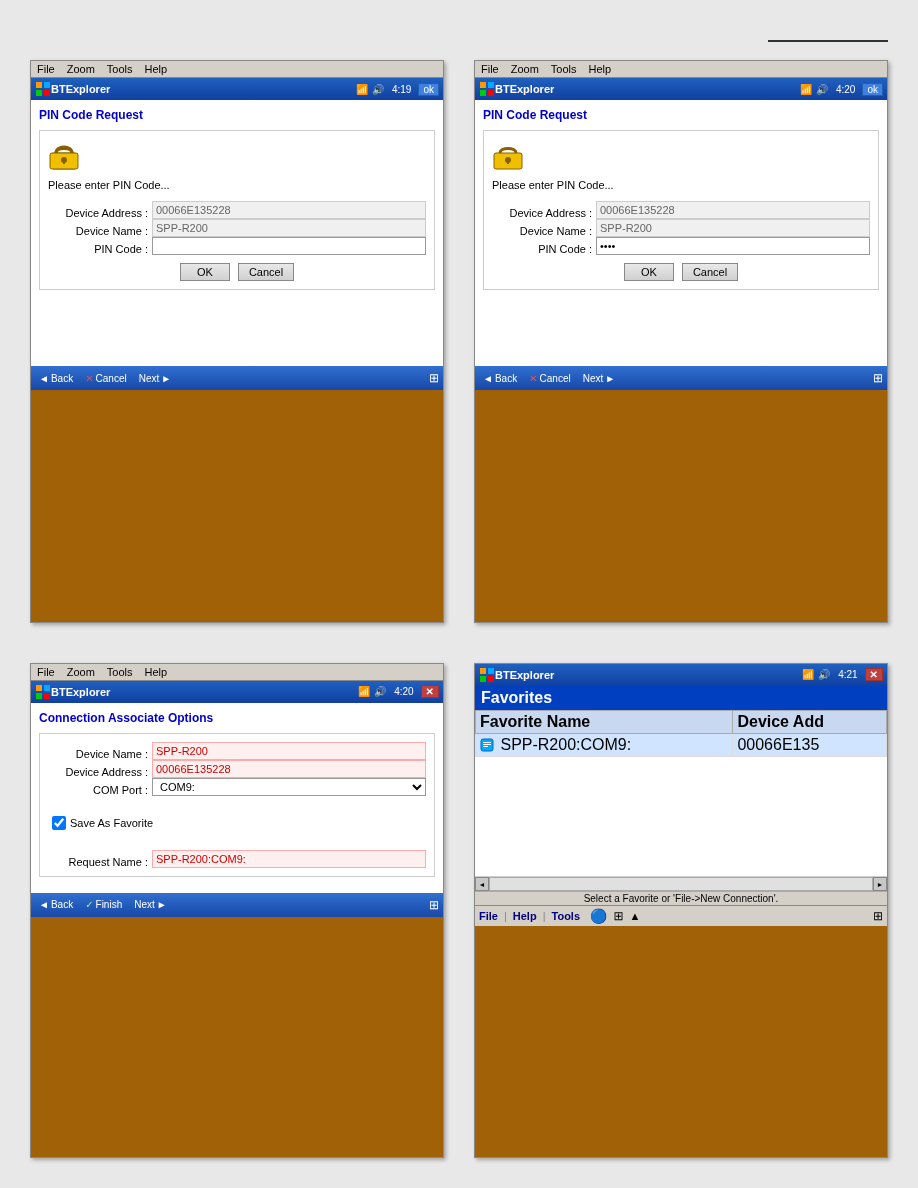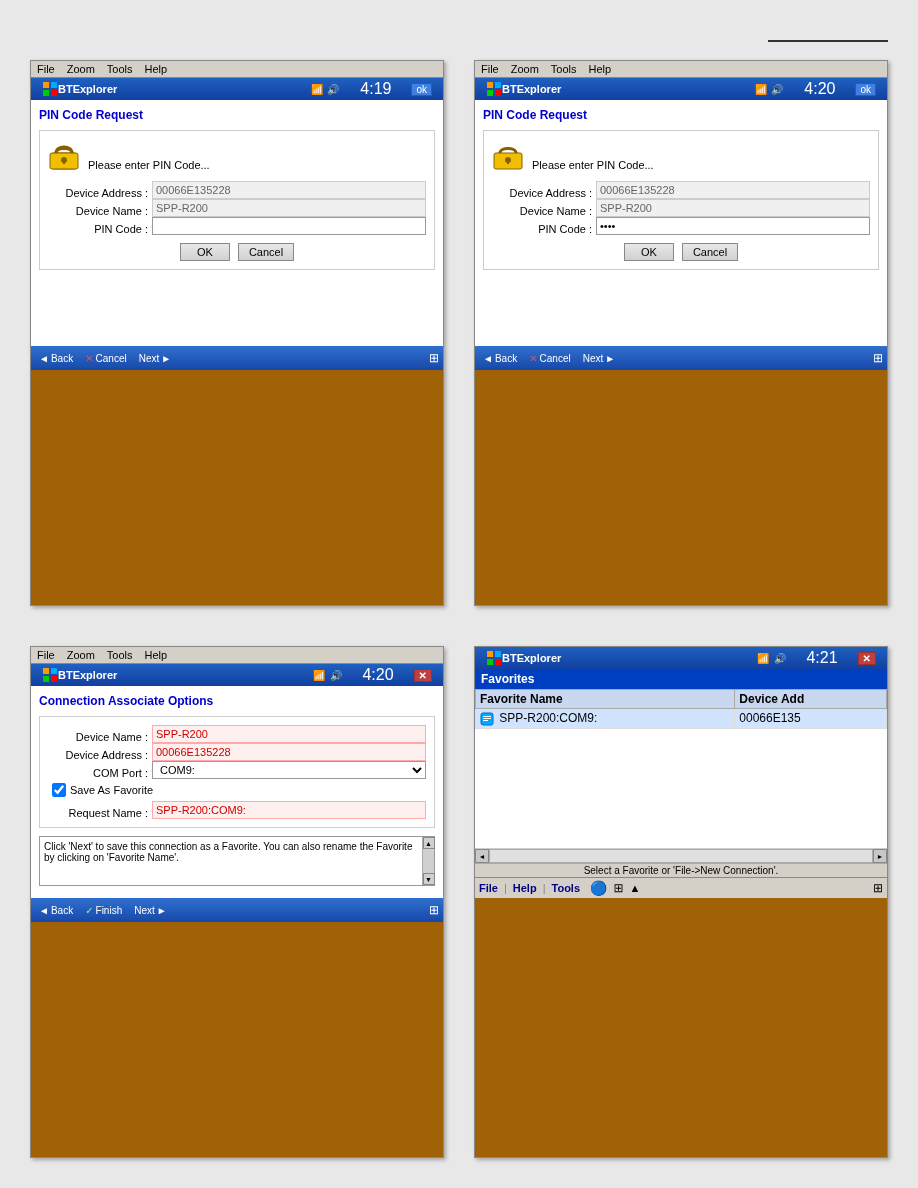--- a/index.html
+++ b/index.html
@@ -53,37 +53,37 @@
       cursor: pointer;
       color: #000;
     }
 
     
     .title-bar {
       background: linear-gradient(to bottom, #2060c0, #1040a0);
       color: #fff;
       display: flex;
       align-items: center;
-      padding: 2px 11px;
+      padding: 2px 4px;
       height: 22px;
     }
     .title-bar-text {
       flex: 1;
       font-size: 11px;
       font-weight: bold;
     }
     .title-bar-icons {
       display: flex;
       align-items: center;
       gap: 4px;
       font-size: 10px;
     }
     .title-bar-time {
-      font-size: 16px;
-      margin: 0 16px;
+      font-size: 10px;
+      margin: 0 3px;
     }
     .title-bar-ok {
       background: #4080e0;
       color: #fff;
       border: 1px solid #2060b0;
       font-size: 10px;
       padding: 0 4px;
       cursor: pointer;
     }
     .title-bar-close {
@@ -112,23 +112,24 @@
 
     
     .dialog-area {
       border: 1px solid #ccc;
       background: #fff;
       padding: 8px;
       margin-bottom: 8px;
     }
     .dialog-header {
       display: flex;
-      align-items: flex-end;
+      align-items: flex-start;
       gap: 8px;
       margin-bottom: 10px;
+      flex-direction: column;
     }
     .dialog-text {
       font-size: 11px;
     }
 
     
     .form-row {
       display: flex;
       align-items: flex-end;
     }
@@ -223,21 +224,21 @@
       font-size: 11px;
       padding: 1px 3px;
       flex: 1;
       height: 18px;
     }
 
     .checkbox-row {
       display: flex;
       align-items: center;
       gap: 4px;
-      margin: 4px 0;
+      margin: 20px 0;
       padding-left: 4px;
     }
 
     .text-area-box {
       border: 1px solid #999;
       background: #fff;
       font-size: 10px;
       padding: 4px;
       margin-bottom: 4px;
       min-height: 50px;
@@ -265,27 +266,27 @@
       justify-content: center;
       font-size: 7px;
       cursor: pointer;
     }
 
     
     .favorites-header {
       background: #0040c0;
       color: #fff;
       font-weight: bold;
-      font-size: 12px;
+      font-size: 16px;
       padding: 3px 6px;
     }
     .favorites-table {
       width: 100%;
       border-collapse: collapse;
-      font-size: 12px;
+      font-size: 16px;
     }
     .favorites-table th {
       background: #c8d8f0;
       border: 1px solid #aaa;
       padding: 2px 4px;
       text-align: left;
     }
     .favorites-table td {
       border: 1px solid #ddd;
       padding: 2px 4px;
@@ -566,28 +567,20 @@
         <div class="checkbox-row">
           <input type="checkbox" checked="" style="width: 14px; height: 14px;">
           <span>Save As Favorite</span>
         </div>
         <div class="form-row">
           <span class="form-label">Request Name :</span>
           <input class="form-input-pink" type="text" value="SPP-R200:COM9:" style="">
         </div>
       </div>
 
-      <div class="text-area-box" style="position:relative;padding-right:14px;">
-        <span>Click 'Next' to save this connection as a Favorite.  You can also rename the Favorite by clicking on 'Favorite Name'.</span>
-        <div class="text-area-scrollbar">
-          <div class="scrollbar-arrow">▲</div>
-          <div style="flex:1;background:#e0e0e0;"></div>
-          <div class="scrollbar-arrow">▼</div>
-        </div>
-      </div>
     </div>
 
     <div class="taskbar">
       <button class="taskbar-btn">
         <span>◄</span>
         <span>Back</span>
       </button>
       <button class="taskbar-finish">
         <span style="color:#88ff88;">✓</span>
         <span>Finish</span>

